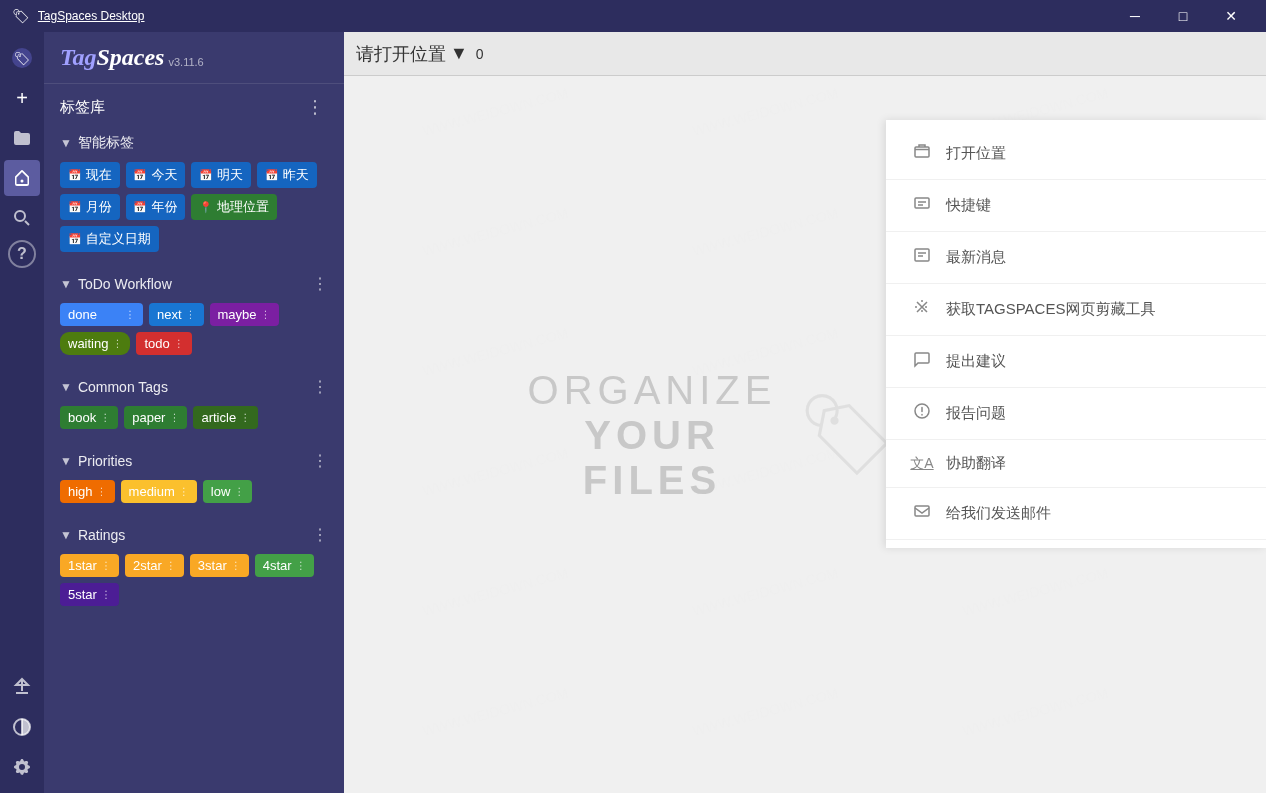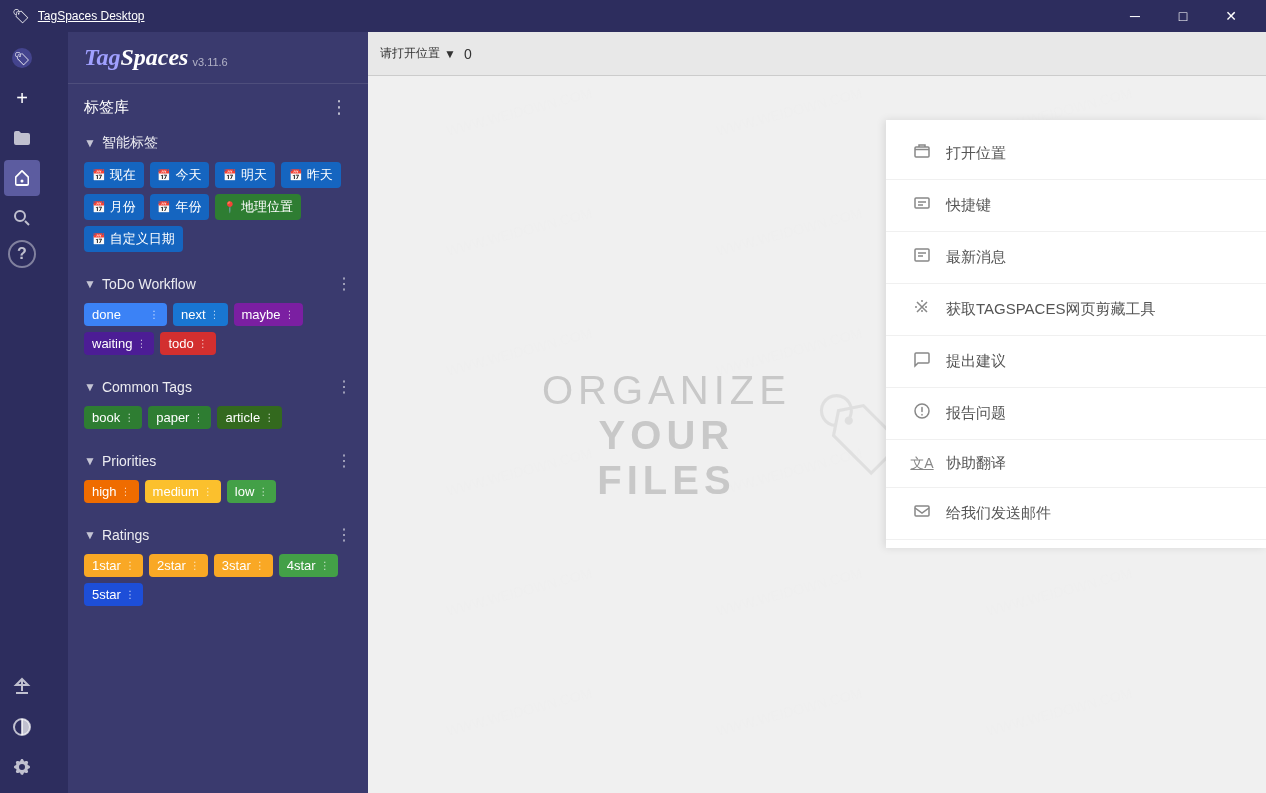--- a/index.html
+++ b/index.html
@@ -59,21 +59,20 @@
     .icon-sidebar-bottom { display: flex; flex-direction: column; align-items: center; gap: 4px; }
 
     
     .left-panel {
       width: 300px;
       background: #3a3a6e;
       display: flex;
       flex-direction: column;
       flex-shrink: 0;
       overflow-y: auto;
-      margin-left: 24px;
     }
     .left-panel-header {
       display: flex;
       align-items: center;
       padding: 12px 16px;
       border-bottom: 1px solid rgba(255,255,255,0.1);
     }
 
     
     .tag-library-header {
@@ -156,21 +155,21 @@
       border-bottom: 1px solid #ccc;
       display: flex;
       align-items: center;
       padding: 0 12px;
       gap: 8px;
       flex-shrink: 0;
     }
     .location-btn {
       display: flex; align-items: center; gap: 4px;
       background: none; border: none; cursor: pointer;
-      color: #333; font-size: 12px;
+      color: #333; font-size: 18px;
     }
 
     
     .content-area {
       flex: 1;
       position: relative;
       overflow: hidden;
       display: flex;
       flex-direction: column;
     }
@@ -351,21 +350,21 @@
           <span class="dots">⋮</span>
         </span>
         <span class="tag-chip" style="background:#1976d2;">
           <span>next</span>
           <span class="dots">⋮</span>
         </span>
         <span class="tag-chip" style="background:#7b1fa2;text-align:center;">
           <span>maybe</span>
           <span class="dots">⋮</span>
         </span>
-        <span class="tag-chip" style="background:#4c1d95;">
+        <span class="tag-chip" style="background:#4d7c0f;border-radius:9px;">
           <span>waiting</span>
           <span class="dots">⋮</span>
         </span>
         <span class="tag-chip" style="background:#d32f2f;">
           <span>todo</span>
           <span class="dots">⋮</span>
         </span>
       </div>
     </div>
 
@@ -435,21 +434,21 @@
           <span class="dots">⋮</span>
         </span>
         <span class="tag-chip" style="background:#f9a825;">
           <span>3star</span>
           <span class="dots">⋮</span>
         </span>
         <span class="tag-chip" style="background:#43a047;">
           <span>4star</span>
           <span class="dots">⋮</span>
         </span>
-        <span class="tag-chip" style="background:#1d4ed8;">
+        <span class="tag-chip" style="background:#4c1d95;">
           <span>5star</span>
           <span class="dots">⋮</span>
         </span>
       </div>
     </div>
   </div>
 
   <div class="main-content">
 
     <div class="toolbar">

